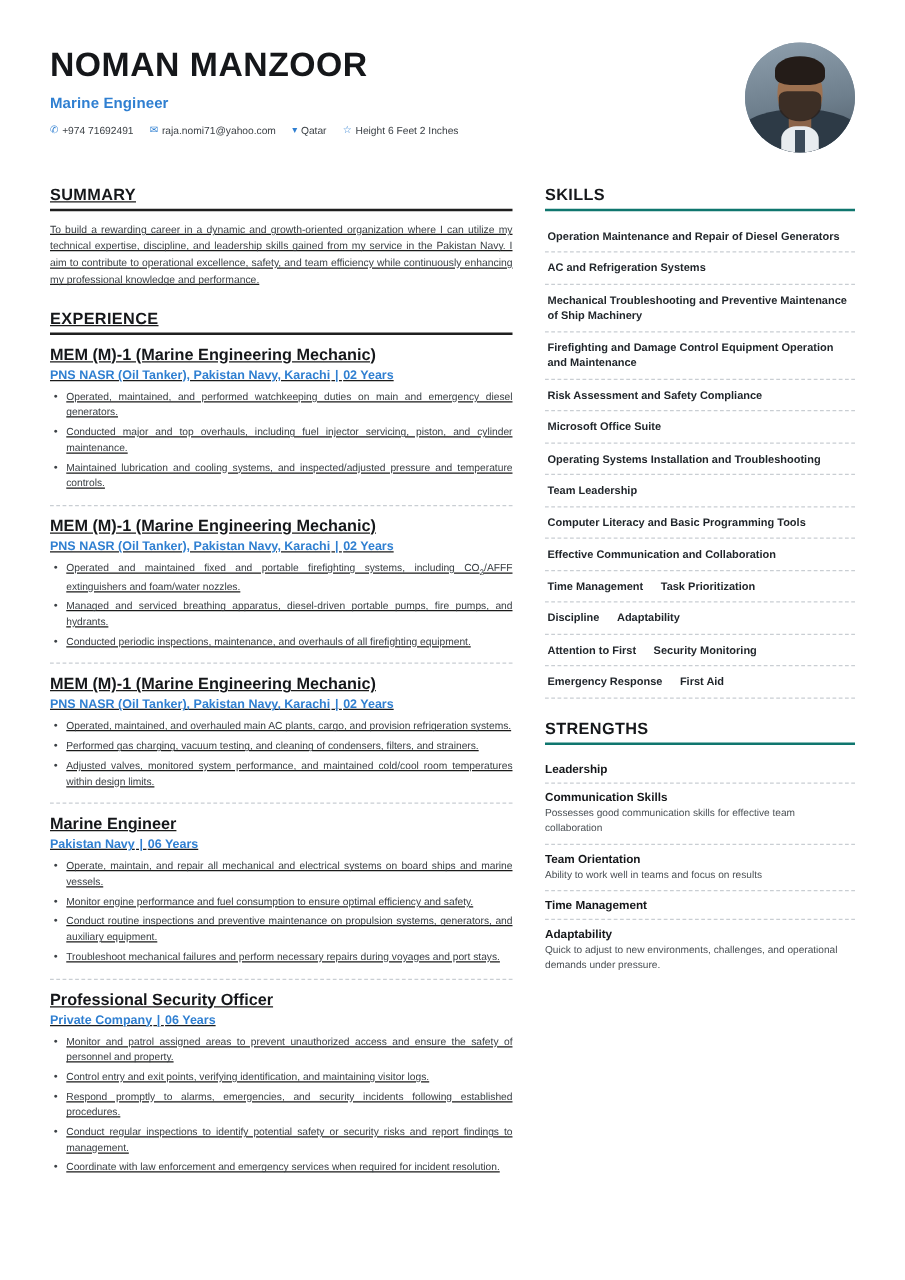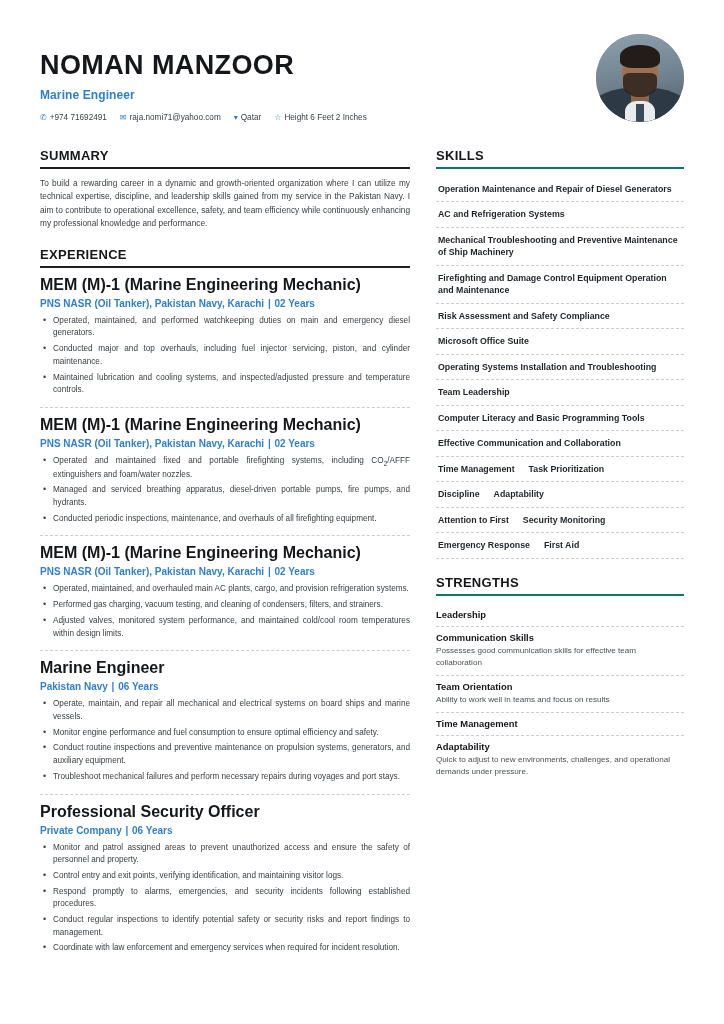--- a/index.html
+++ b/index.html
@@ -15,21 +15,21 @@
     width: 724px;
     height: 1024px;
     padding: 34px 40px 14px 40px;
     background: #fff;
     overflow: hidden;
   }
 
   
   .header {
     display: flex;
-    align-items: flex-end;
+    align-items: flex-start;
     justify-content: space-between;
     margin-bottom: 26px;
   }
   .header-left { padding-top: 4px; }
   .name {
     font-size: 27px;
     font-weight: bold;
     letter-spacing: 0.4px;
     color: #15171a;
     line-height: 1.1;
@@ -90,21 +90,21 @@
     background: #241c18; border-radius: 50% 50% 30% 30%;
   }
   .ph-beard {
     position: absolute; left: 31%; top: 44%; width: 38%; height: 28%;
     background: #2b221d; border-radius: 20% 20% 50% 50%;
     opacity: .85;
   }
 
   
   .cols { display: flex; gap: 26px; align-items: flex-start; }
-  .col-left { width: 370px; flex: 0 0 370px; }
+  .col-left { width: 370px; flex: 0 0 370px; text-decoration: underline; }
   .col-right { width: 248px; flex: 0 0 248px; }
 
   .sec-title {
     font-size: 13px;
     font-weight: bold;
     letter-spacing: 0.3px;
     color: #15171a;
     padding-bottom: 4px;
     border-bottom: 2px solid #1f1f1f;
     margin-bottom: 8px;
@@ -115,21 +115,21 @@
   .summary-text {
     font-size: 8.3px;
     line-height: 1.62;
     color: #3b4045;
     text-align: justify;
   }
 
   
   .job { padding-bottom: 7px; margin-bottom: 8px; border-bottom: 1px dashed #c9ced3; }
   .job:last-child { border-bottom: none; }
-  .job-title { font-size: 16px; font-weight: bold; color: #15171a; }
+  .job-title { font-size: 13px; font-weight: bold; color: #15171a; }
   .job-meta {
     font-size: 10px; font-weight: bold; color: #2f7fd1; margin-top: 4px;
   }
   .job-meta .sep { color: #2f7fd1; padding: 0 1px; }
   ul.bullets { list-style: none; margin-top: 6px; }
   ul.bullets li {
     position: relative;
     padding-left: 13px;
     font-size: 8.2px;
     line-height: 1.55;

